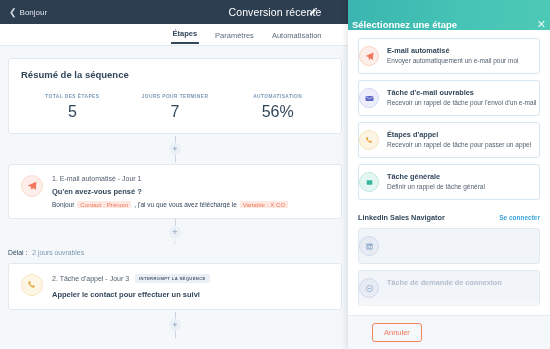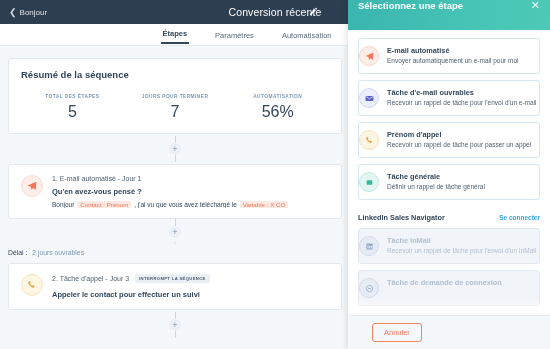--- a/index.html
+++ b/index.html
@@ -35,21 +35,21 @@
     position: absolute; left: 0; top: 24px; width: 550px; height: 22px;
     background: #ffffff; border-bottom: 1px solid #e5eaf0;
     display: flex; align-items: flex-end; justify-content: center; gap: 26px;
     padding-bottom: 1px;
   }
   .tab {
     font-size: 7.5px; color: #5b6b7c; padding: 0 2px 4px 2px;
     cursor: pointer; white-space: nowrap;
   }
   .tab.active { color: #33475b; font-weight: bold; border-bottom: 2px solid #33475b; }
-  .tabbar-shift { transform: translateX(-28px); display:flex; gap:24px; align-items:flex-end;}
+  .tabbar-shift { transform: translateX(-28px); display:flex; gap:14px; align-items:flex-end;}
 
   
   .canvas {
     position: absolute; left: 0; top: 46px; width: 350px; height: 303px;
     background: #f5f8fa; overflow: hidden;
   }
   .card {
     background: #fff; border: 1px solid #e1e8ee; border-radius: 3px;
     margin: 0 8px;
   }
@@ -108,22 +108,22 @@
 
   
   .panel {
     position: absolute; right: 0; top: 0; width: 202px; height: 349px;
     background: #ffffff; box-shadow: -2px 0 6px rgba(0,0,0,.10);
     display: flex; flex-direction: column;
   }
   .panel-head {
     height: 30px; flex: 0 0 30px;
     background: linear-gradient(100deg, #3ab5b0 0%, #45c3b4 55%, #4ec9b6 100%);
-    display: flex; align-items: flex-start; justify-content: space-between;
-    padding: 0 10px;
+    display: flex; align-items: flex-end; justify-content: space-between;
+    padding: 0 4px;
   }
   .panel-title { color: #fff; font-size: 9.5px; font-weight: bold; }
   .panel-close { color: #eafaf6; font-size: 11px; cursor: pointer; line-height: 1; }
   .panel-body { flex: 1; overflow: hidden; padding: 8px 10px 0 10px; position: relative; }
 
   .opt {
     display: flex; gap: 8px; align-items: flex-start;
     border: 1px solid #d6e7f2; border-radius: 3px;
     padding: 7px 0; margin-bottom: 6px; background: #fff; cursor: pointer;
   }
@@ -308,21 +308,21 @@
         </div>
       </div>
 
       <div class="opt">
         <div class="opt-icon oi-yellow">
           <svg width="9" height="9" viewBox="0 0 16 16">
             <path d="M4.3 1.6l2 2.4-1.5 1.6c.8 1.8 2 3 3.8 3.8l1.6-1.5 2.4 2-1.6 2.1c-.4.5-1.1.6-1.7.4C6.4 11.2 3.6 8.4 2 4.9c-.3-.6-.1-1.3.4-1.7l1.9-1.6z" fill="#e8a33d"></path>
           </svg>
         </div>
         <div class="opt-txt">
-          <div class="opt-title">Prénom d'appel</div>
+          <div class="opt-title">Étapes d'appel</div>
           <div class="opt-desc">Recevoir un rappel de tâche pour passer un appel</div>
         </div>
       </div>
 
       <div class="opt">
         <div class="opt-icon oi-teal">
           <svg width="9" height="9" viewBox="0 0 16 16">
             <rect x="3" y="4" width="10" height="8" rx="1.2" fill="#3ab5a0"></rect>
           </svg>
         </div>
@@ -339,24 +339,20 @@
 
       <div class="opt disabled">
         <div class="opt-icon oi-dim">
           <svg width="9" height="9" viewBox="0 0 16 16">
             <rect x="2.5" y="2.5" width="11" height="11" rx="1.6" fill="#8fa8c8"></rect>
             <rect x="4.6" y="6.6" width="1.6" height="5" fill="#eef2f8"></rect>
             <rect x="4.6" y="4.3" width="1.6" height="1.6" fill="#eef2f8"></rect>
             <path d="M7.5 6.6h1.5v.8c.4-.6 1-.9 1.7-.9 1 0 1.6.6 1.6 1.9v3.2h-1.6V8.8c0-.6-.2-.9-.7-.9s-.9.4-.9 1v2.7H7.5V6.6z" fill="#eef2f8"></path>
           </svg>
         </div>
-        <div class="opt-txt">
-          <div class="opt-title">Tâche InMail</div>
-          <div class="opt-desc">Recevoir un rappel de tâche pour l'envoi d'un InMail</div>
-        </div>
       </div>
 
       <div class="opt disabled">
         <div class="opt-icon oi-dim">
           <svg width="9" height="9" viewBox="0 0 16 16">
             <circle cx="8" cy="8" r="5.5" fill="none" stroke="#8fa8c8" stroke-width="1.4"></circle>
             <rect x="5.3" y="7.3" width="5.4" height="1.4" fill="#8fa8c8"></rect>
           </svg>
         </div>
         <div class="opt-txt">

